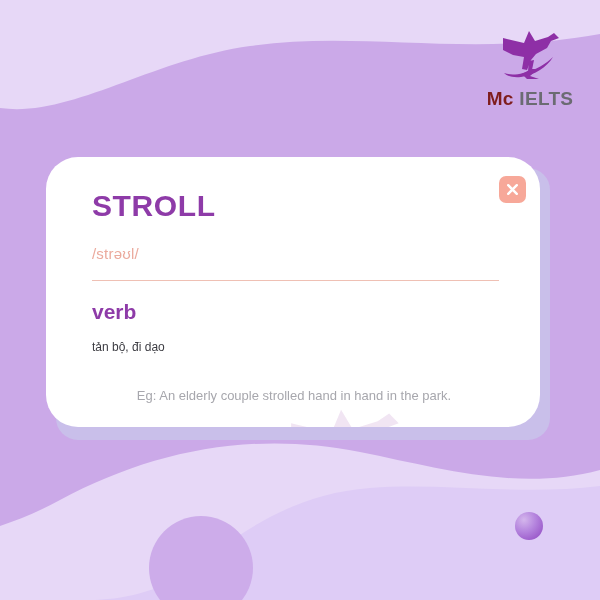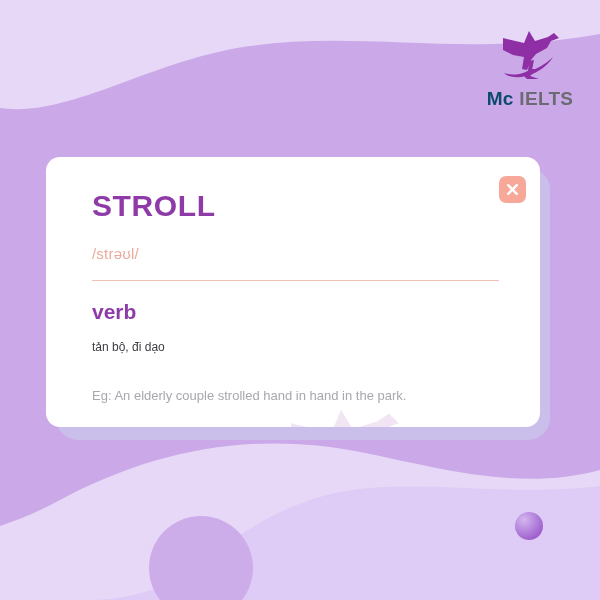--- a/index.html
+++ b/index.html
@@ -45,21 +45,21 @@
   }
   .logo-text {
     margin-top: 5px;
     font-size: 19px;
     letter-spacing: 0.3px;
     line-height: 1;
     white-space: nowrap;
   }
   .logo-text .mc {
     font-weight: bold;
-    color: #0c4a6e;
+    color: #7f1d1d;
   }
   .logo-text .ielts {
     font-weight: bold;
     color: #6B6B72;
   }
 
   
   .card-shadow {
     position: absolute;
     left: 56px;
@@ -69,21 +69,21 @@
     background: #C9BFEA;
     border-radius: 22px;
   }
   .card {
     position: absolute;
     left: 46px;
     top: 157px;
     width: 494px;
     height: 270px;
     background: #FFFFFF;
-    border-radius: 14px;
+    border-radius: 32px;
     overflow: hidden;
   }
   .watermark {
     position: absolute;
     left: 222px;
     top: 232px;
     width: 150px;
     height: 130px;
     opacity: 0.9;
     pointer-events: none;
@@ -143,20 +143,21 @@
     margin-top: 17px;
     font-size: 12px;
     color: #3C3C42;
     line-height: 1.2;
   }
   .example {
     margin-top: 34px;
     font-size: 13px;
     color: #A7A7AD;
     line-height: 1.2;
+    text-align: center;
   }
 
   
   .sphere {
     position: absolute;
     left: 515px;
     top: 512px;
     width: 28px;
     height: 28px;
     border-radius: 50%;

